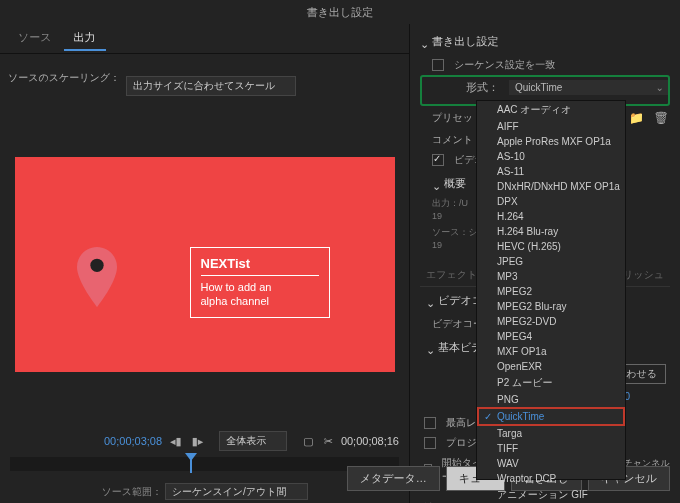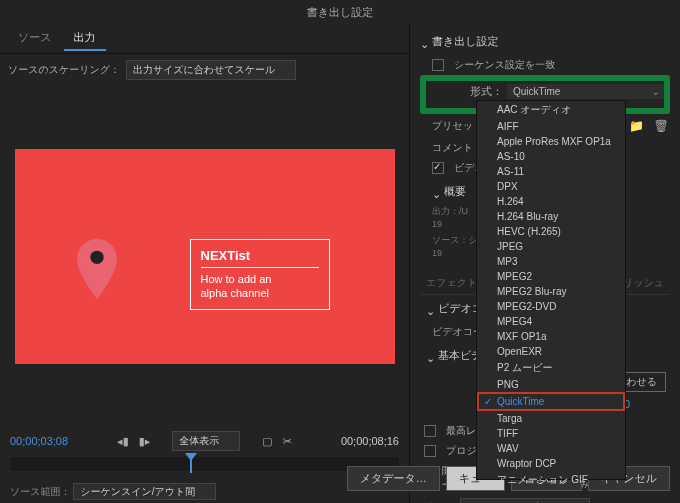--- a/index.html
+++ b/index.html
@@ -5,41 +5,41 @@
 * { margin: 0; padding: 0; box-sizing: border-box; font-family: "Hiragino Sans", "Yu Gothic", sans-serif; }
 body { background: #232323; color: #b0b0b0; font-size: 11px; width: 680px; height: 503px; overflow: hidden; position: relative; }
 .titlebar { height: 24px; line-height: 24px; text-align: center; color: #aaa; font-size: 11px; }
 .main { display: flex; height: 479px; }
 .left { width: 410px; border-right: 1px solid #111; display: flex; flex-direction: column; }
 .right { width: 270px; padding: 4px 10px; position: relative; }
 .tabs { display: flex; gap: 2px; padding: 2px 8px; border-bottom: 1px solid #111; }
 .tab { padding: 4px 10px; color: #888; }
 .tab.active { color: #ddd; border-bottom: 2px solid #4a90d9; }
 .scale-row { display: flex; align-items: center; padding: 6px 8px; gap: 6px; font-size: 10px; }
-.select { background: #2e2e2e; border: 1px solid #444; color: #ccc; padding: 2px 20px 2px 6px; font-size: 10px; position: relative; }
+.select { background: #2e2e2e; border: 1px solid #444; color: #ccc; padding: 2px 20px 2px 6px; font-size: 10px; position: relative; margin-top: 16px; }
 .preview { flex: 1; display: flex; align-items: center; justify-content: center; padding: 0 10px; }
 .video { width: 380px; height: 215px; background: #ef4444; position: relative; }
 .pin { position: absolute; left: 60px; top: 90px; width: 44px; height: 60px; }
 .pin svg { width: 100%; height: 100%; }
 .overlay-box { position: absolute; left: 175px; top: 90px; width: 140px; border: 1px solid #fff; padding: 8px 10px; color: #fff; }
 .overlay-box .title { font-weight: 600; font-size: 13px; border-bottom: 1px solid #fff; padding-bottom: 4px; margin-bottom: 4px; }
 .overlay-box .sub { font-size: 11px; line-height: 1.3; }
 .timeline { padding: 4px 10px; }
-.tc-row { display: flex; align-items: center; justify-content: space-between; color: #4a90d9; font-size: 11px; gap: 8px; }
+.tc-row { display: flex; align-items: center; justify-content: flex-end; color: #4a90d9; font-size: 11px; gap: 8px; }
 .tc-row .mid { display: flex; align-items: center; gap: 10px; color: #aaa; }
 .track { height: 14px; background: #1a1a1a; margin: 6px 0; position: relative; }
 .playhead { position: absolute; left: 175px; top: -4px; }
 .playhead svg { width: 12px; height: 20px; }
-.src-row { text-align: left; padding: 4px 10px; font-size: 10px; color: #888; }
+.src-row { text-align: center; padding: 4px 10px; font-size: 10px; color: #888; }
 .section-head { display: flex; align-items: center; gap: 4px; padding: 6px 0; font-size: 11px; color: #ccc; }
 .chev { width: 8px; height: 8px; display: inline-block; }
 .cb { width: 12px; height: 12px; border: 1px solid #666; display: inline-block; vertical-align: middle; margin-right: 4px; background: #222; position: relative;}
 .cb.checked::after { content:"✓"; position:absolute; left:0; top:-2px; font-size:10px; color:#ddd;}
 .row { display: flex; align-items: center; gap: 6px; padding: 3px 0 3px 12px; font-size: 10px; color: #aaa; }
-.format-row { display: flex; align-items: center; gap: 4px; padding: 3px 0 9px 44px; border: 6px solid #15803d; border-radius: 3px; }
+.format-row { display: flex; align-items: center; gap: 10px; padding: 3px 0 9px 44px; border: 2px solid #15803d; border-radius: 3px; }
 .format-select { flex: 1; background: #2e2e2e; color: #bbb; padding: 2px 16px 2px 6px; font-size: 10px; position: relative; }
 .format-select::after { content:"⌄"; position:absolute; right:4px; color:#888; }
 .dropdown { position: absolute; left: 66px; top: 76px; width: 150px; background: #2a2a2a; border: 1px solid #111; z-index: 100; max-height: 380px; }
 .dropdown .item { padding: 2px 8px 2px 20px; font-size: 10px; color: #ccc; position: relative; white-space: nowrap; overflow: hidden; }
 .dropdown .item.selected { border: 2px solid #c0392b; color: #4a90d9; padding-left: 18px; }
 .dropdown .item.selected::before { content:"✓"; position:absolute; left:5px; color:#4a90d9; }
 .faded { color: #666; }
 .subtabs { display: flex; gap: 4px; border-bottom: 1px solid #333; padding: 4px 0 0; font-size: 10px; }
 .subtab { padding: 3px 6px; color: #666; }
 .subtab.active { color: #ccc; border-bottom: 1px solid #4a90d9; }
@@ -77,21 +77,21 @@
           <div class="sub"><span>How to add an</span><br><span>alpha channel</span></div>
         </div>
       </div>
     </div>
     <div class="timeline">
       <div class="tc-row">
         <span style="color:#4a90d9">00;00;03;08</span>
         <div class="mid">
           <span>◂▮</span>
           <span>▮▸</span>
-          <span class="select" style="margin:0 12px">全体表示</span>
+          <span class="select" style="margin:0 6px">全体表示</span>
           <span>▢</span>
           <span>✂</span>
         </div>
         <span style="color:#ccc">00;00;08;16</span>
       </div>
       <div class="track">
         <div class="playhead">
           <svg viewBox="0 0 12 20">
               <path fill="#4a90d9" d="M0 0h12L6 8z"></path>
               <rect x="5" y="6" width="2" height="14" fill="#4a90d9"></rect>
@@ -185,20 +185,21 @@
         <span>補間：</span>
         <span class="select">フレームサンプリング</span>
       </div>
 
     <div class="dropdown" id="fmt-dropdown">
         <div class="item">AAC オーディオ</div>
         <div class="item">AIFF</div>
         <div class="item">Apple ProRes MXF OP1a</div>
         <div class="item">AS-10</div>
         <div class="item">AS-11</div>
+        <div class="item">DNxHR/DNxHD MXF OP1a</div>
         <div class="item">DPX</div>
         <div class="item">H.264</div>
         <div class="item">H.264 Blu-ray</div>
         <div class="item">HEVC (H.265)</div>
         <div class="item">JPEG</div>
         <div class="item">MP3</div>
         <div class="item">MPEG2</div>
         <div class="item">MPEG2 Blu-ray</div>
         <div class="item">MPEG2-DVD</div>
         <div class="item">MPEG4</div>

